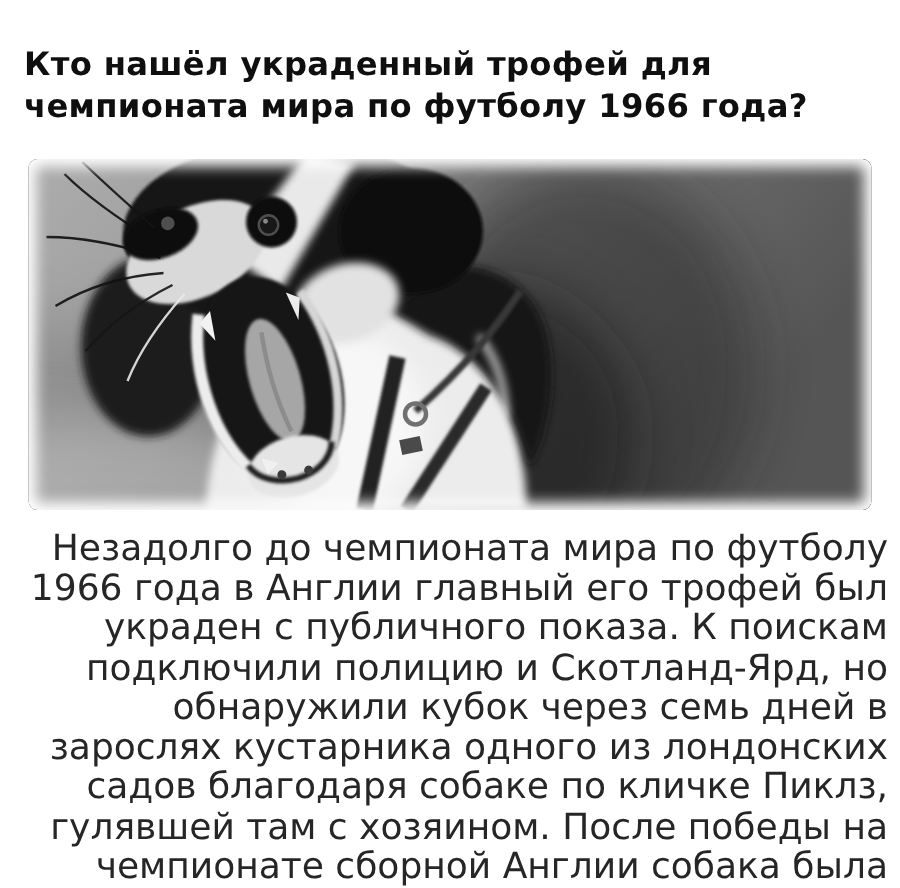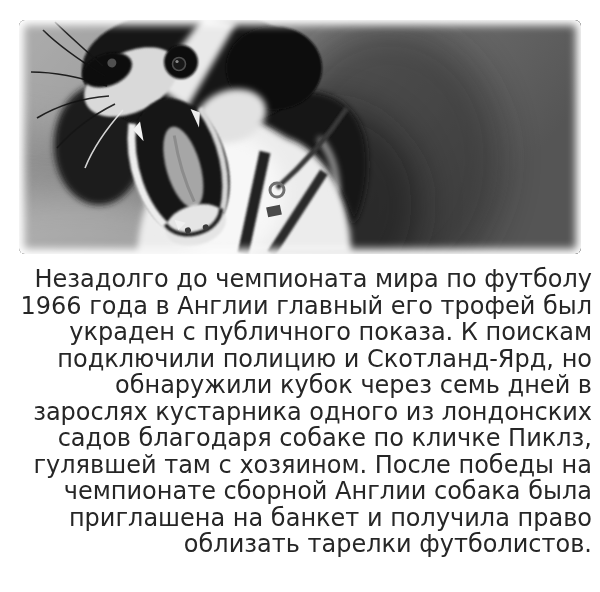--- a/index.html
+++ b/index.html
@@ -49,20 +49,21 @@
     font-size: 24px;
     line-height: 26.5px;
     color: #262626;
   }
 </style>
 </head>
 <body>
 
 <div class="card">
 
+  <h1 class="question">Кто нашёл украденный трофей для чемпионата мира по футболу 1966 года?</h1>
 
   <figure class="photo" style="margin:20px auto 0 auto;">
     <svg width="562" height="234" viewBox="0 0 562 234" xmlns="http://www.w3.org/2000/svg">
       <defs>
         <linearGradient id="bgGrad" x1="0" y1="0" x2="1" y2="0.35">
           <stop offset="0" stop-color="#a6a6a6"></stop>
           <stop offset="0.45" stop-color="#7a7a7a"></stop>
           <stop offset="1" stop-color="#555555"></stop>
         </linearGradient>
         <filter id="b18" x="-60%" y="-60%" width="220%" height="220%">

